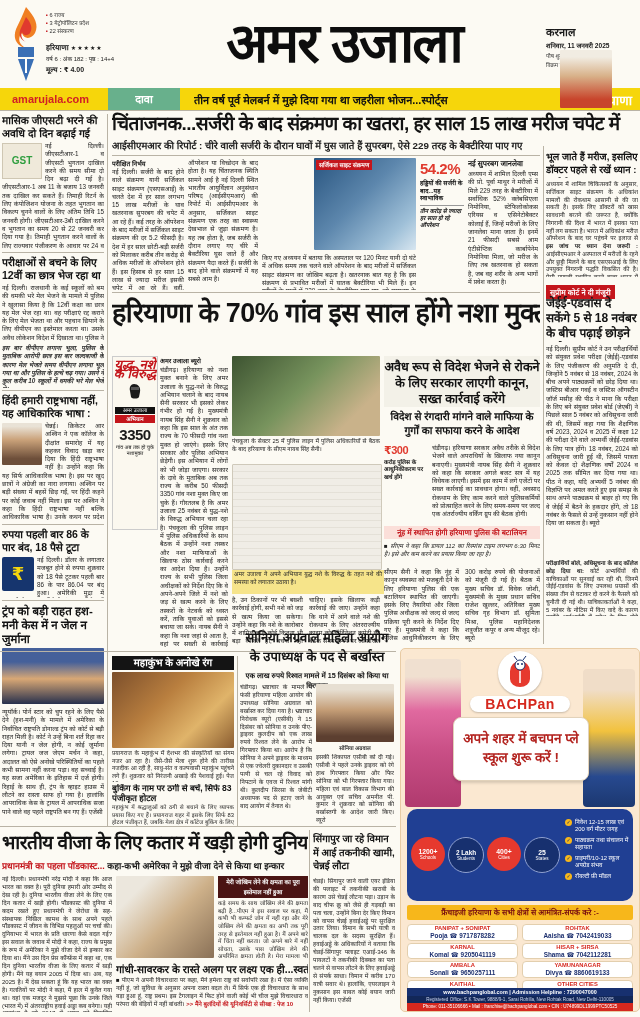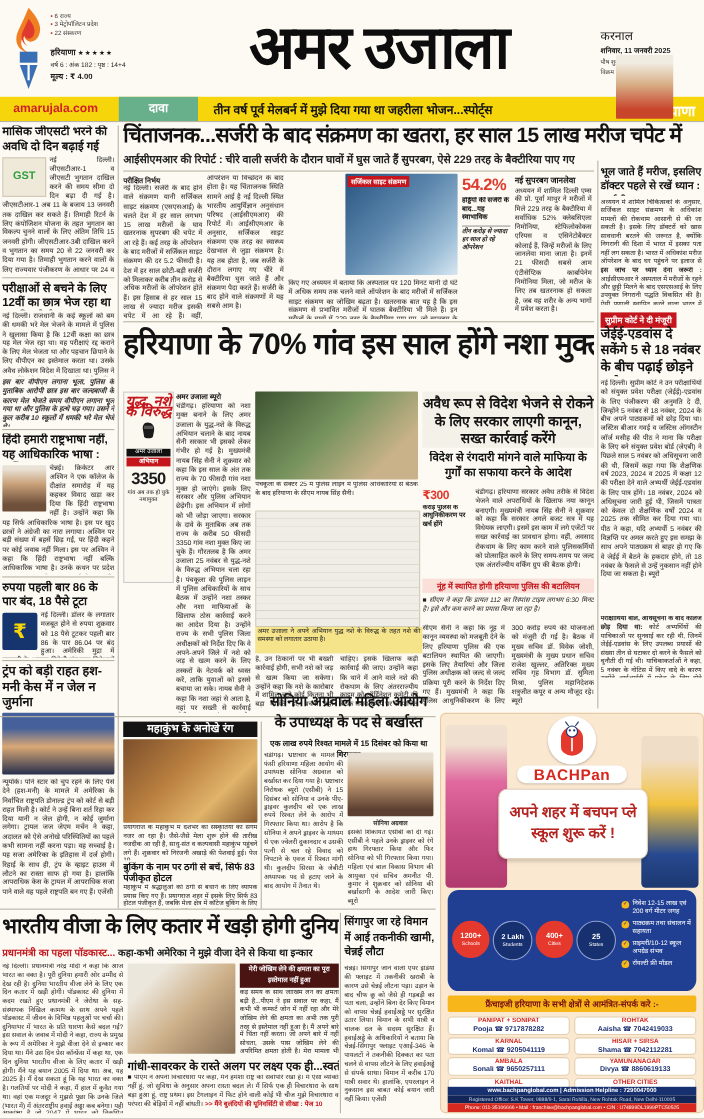--- a/index.html
+++ b/index.html
@@ -62,21 +62,21 @@
       <div style="font-size:5.6px;line-height:8px;color:#333"><span class="red">▪</span> <span>3 मेट्रोपॉलिटन प्रदेश</span></div>
       <div style="font-size:5.6px;line-height:8px;color:#333"><span class="red">▪</span> <span>22 संस्करण</span></div>
     </div>
     <div class="abs nw" style="left:46px;top:42px;width:90px;font-size:7.5px;font-weight:bold">
       <span>हरियाणा</span> <span style="font-size:6px;letter-spacing:1px">★★★★★</span>
     </div>
     <div class="abs nw" style="left:46px;top:55px;width:100px;font-size:6px;color:#222">वर्ष 6 : अंक 182 : पृष्ठ : 14+4</div>
     <div class="abs nw" style="left:46px;top:65px;width:100px;font-size:7px;font-weight:bold">मूल्य : ₹ 4.00</div>
     <div class="abs ctr nw" style="left:138px;top:2px;width:412px;height:84px;line-height:82px;font-size:55px;font-weight:800;letter-spacing:-2px;color:#0d0d0d">अमर उजाला</div>
     <div class="abs" style="left:546px;top:24px;width:90px">
-      <div class="nw" style="font-size:11px;font-weight:normal">करनाल</div>
+      <div class="nw" style="font-size:11px;font-weight:bold">करनाल</div>
       <div class="nw" style="font-size:6.6px;font-weight:bold;margin-top:2px">शनिवार, 11 जनवरी 2025</div>
       <div class="nw" style="font-size:5.6px;color:#333;margin-top:2px">पौष शुक्ल-द्वादशी/त्रयोदशी</div>
       <div class="nw" style="font-size:5.6px;color:#333;margin-top:1px">विक्रम संवत: 2081</div>
     </div>
     <div class="abs photo ph-djoko" style="left:560px;top:50px;width:52px;height:58px;z-index:3"></div>
   </div>
 
   <div class="abs" style="left:0;top:88px;width:640px;height:22px;background:#f6d60b">
     <div class="abs nw" style="left:12px;top:5px;font-size:11px;font-weight:bold;color:#d11f26">amarujala.com</div>
     <div class="abs ctr" style="left:108px;top:0;width:72px;height:22px;line-height:22px;background:#68b08c;color:#fff;font-size:11px;font-weight:bold">दावा</div>

